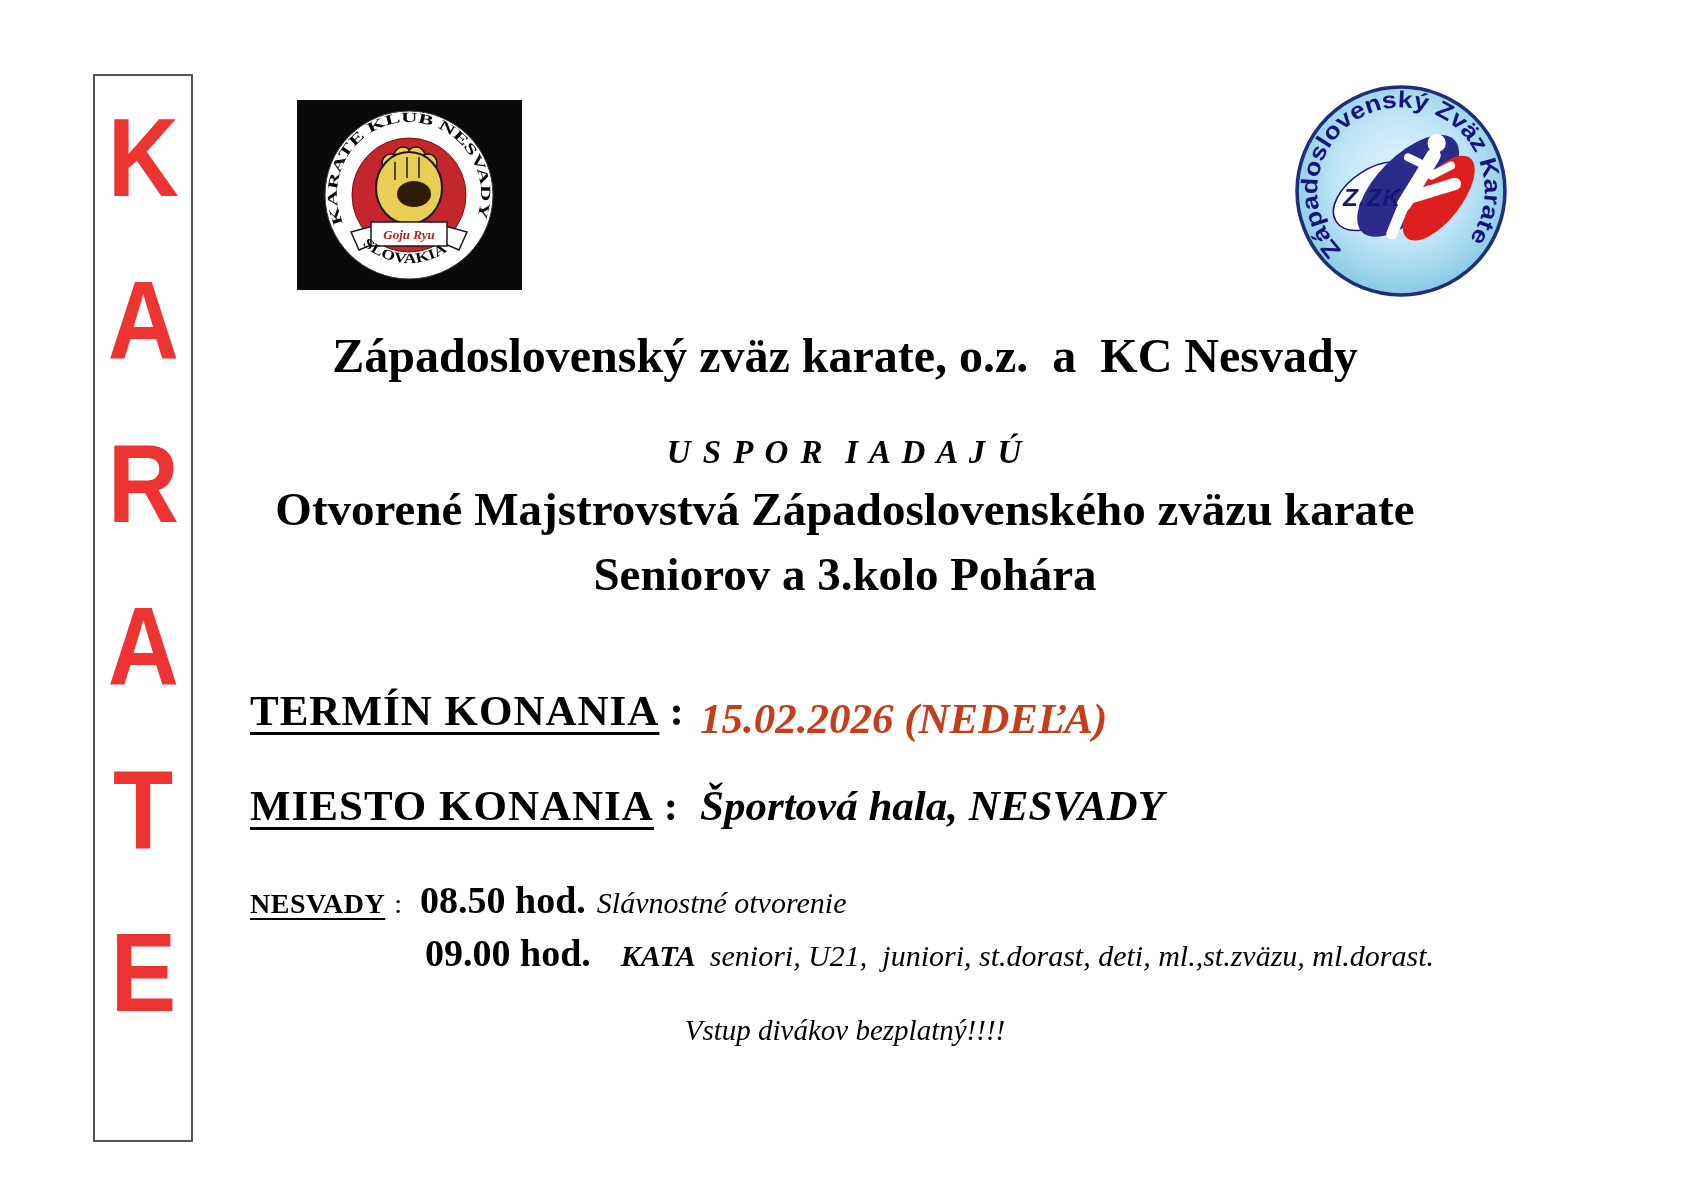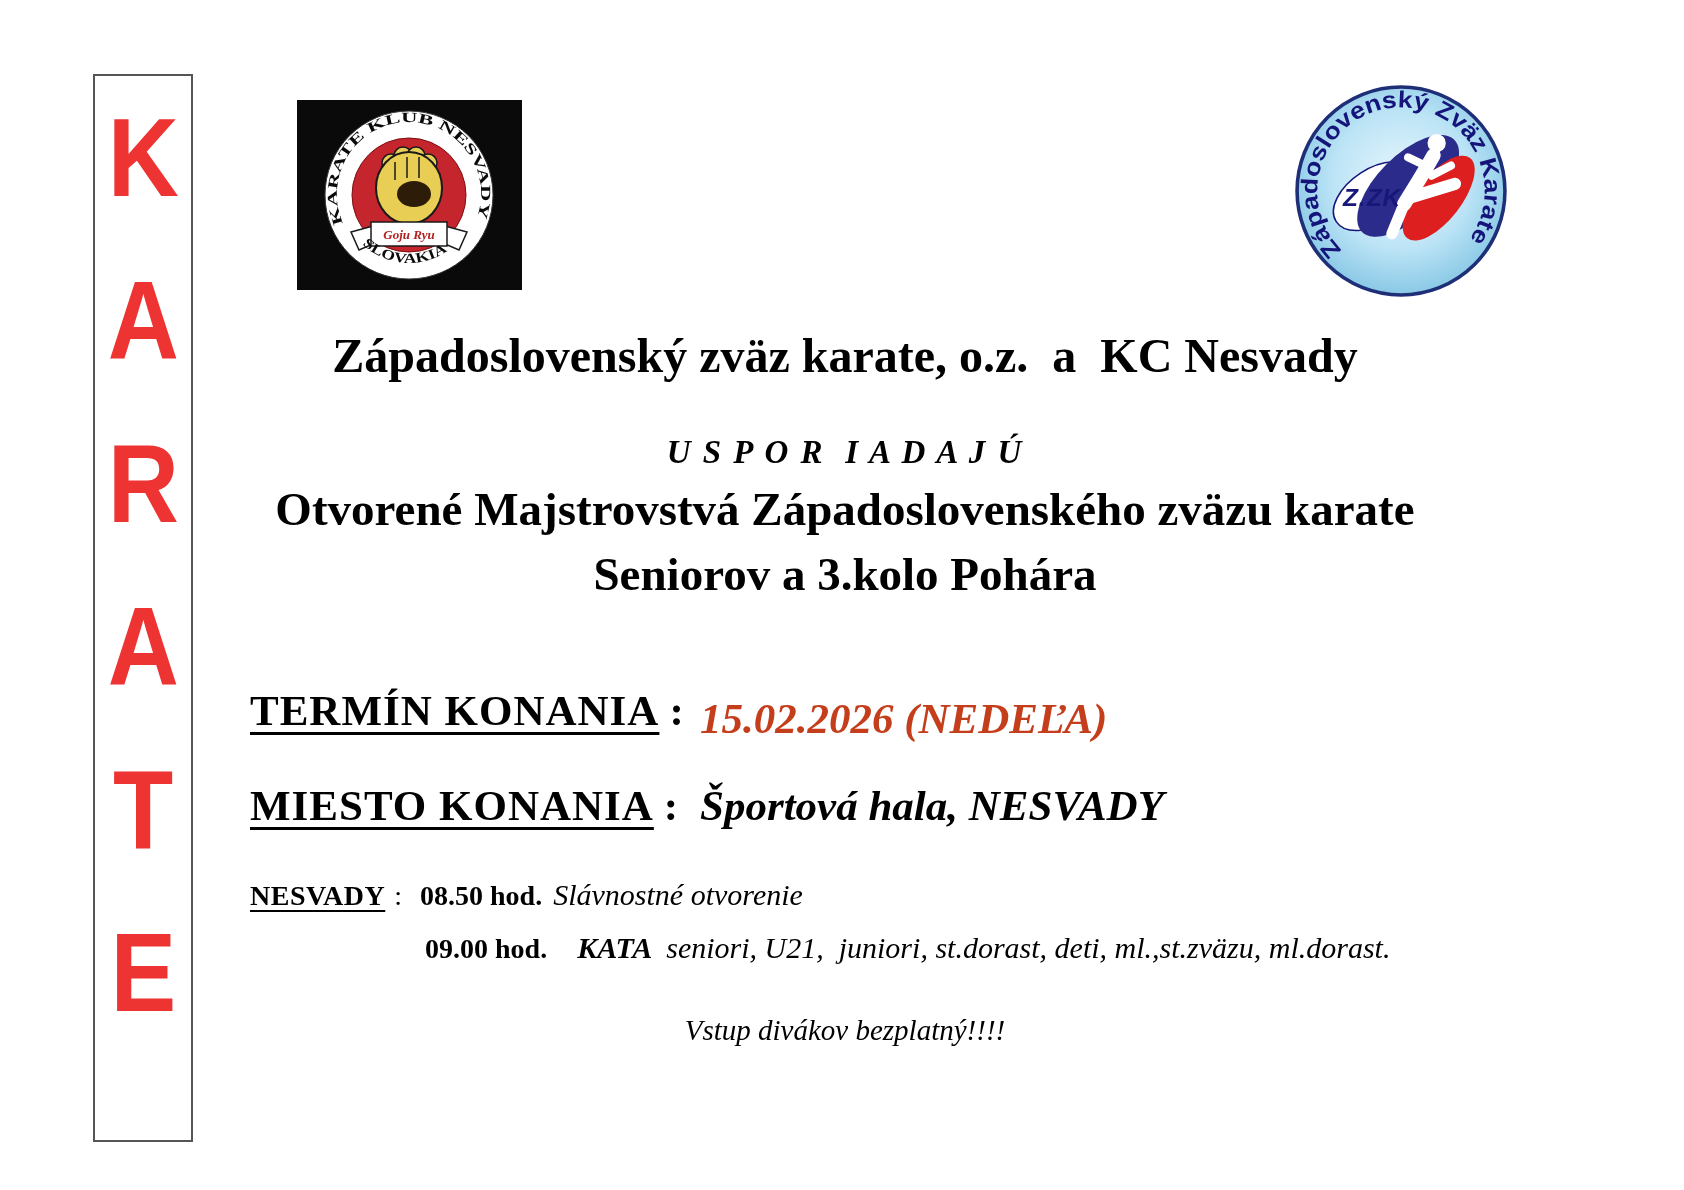--- a/index.html
+++ b/index.html
@@ -34,21 +34,21 @@
   .dl-label{font-size:43px;font-weight:bold;letter-spacing:1px;
             text-decoration:underline;text-decoration-thickness:3px;text-underline-offset:7px;}
   .dl-colon{font-size:43px;font-weight:bold;margin-left:10px;}
   .dl-value{position:absolute;left:450px;top:0;font-size:43px;font-weight:bold;font-style:italic;}
   .dl-value.red{color:var(--date_red,#C43E1C);margin-top:8px;}
 
   .row-program{top:878px;}
   .pg-label{font-size:28px;font-weight:bold;letter-spacing:.5px;
             text-decoration:underline;text-decoration-thickness:2px;text-underline-offset:5px;}
   .pg-colon{font-size:28px;margin-left:9px;}
-  .pg-time{font-size:28px;font-weight:bold;margin-left:14px;}
+  .pg-time{font-size:38px;font-weight:bold;margin-left:14px;}
   .pg-desc{font-size:30px;font-style:italic;margin-left:7px;}
   .row-0900{top:931px;left:425px;}
   .row-0900 .pg-time{margin-left:0;}
   .pg-kata{font-size:30px;font-weight:bold;font-style:italic;margin-left:26px;margin-top:22px;}
   .row-0900 .pg-desc{margin-left:10px;}
 
   .line-footer{top:1013px;font-size:29px;font-style:italic;}
 
   
   .svgtxt{font-family:"Liberation Serif",serif;}

